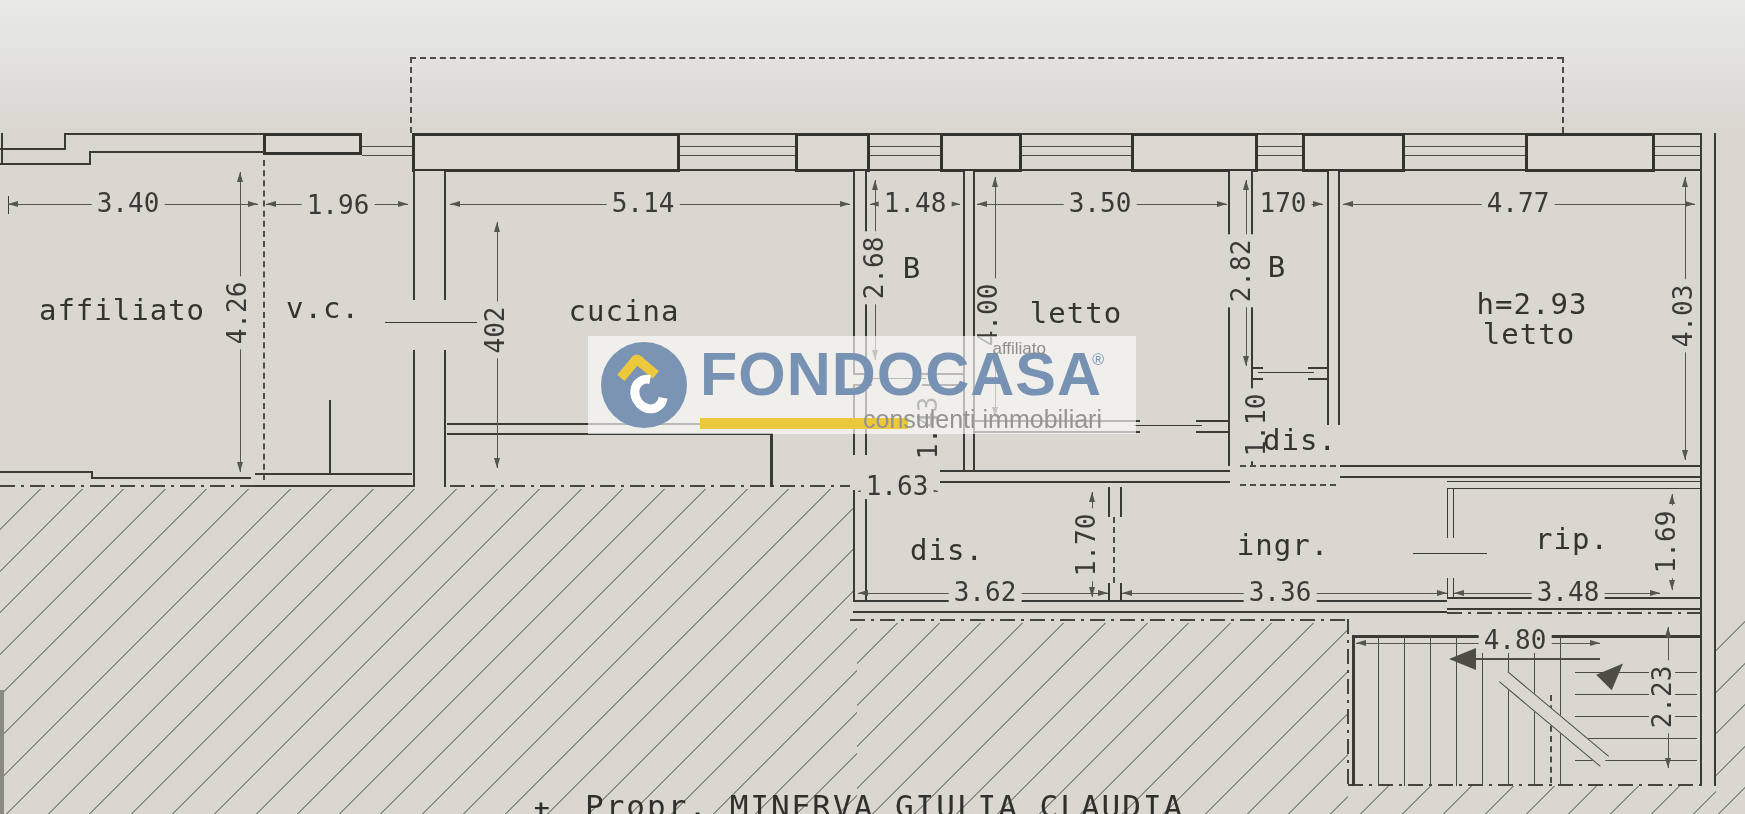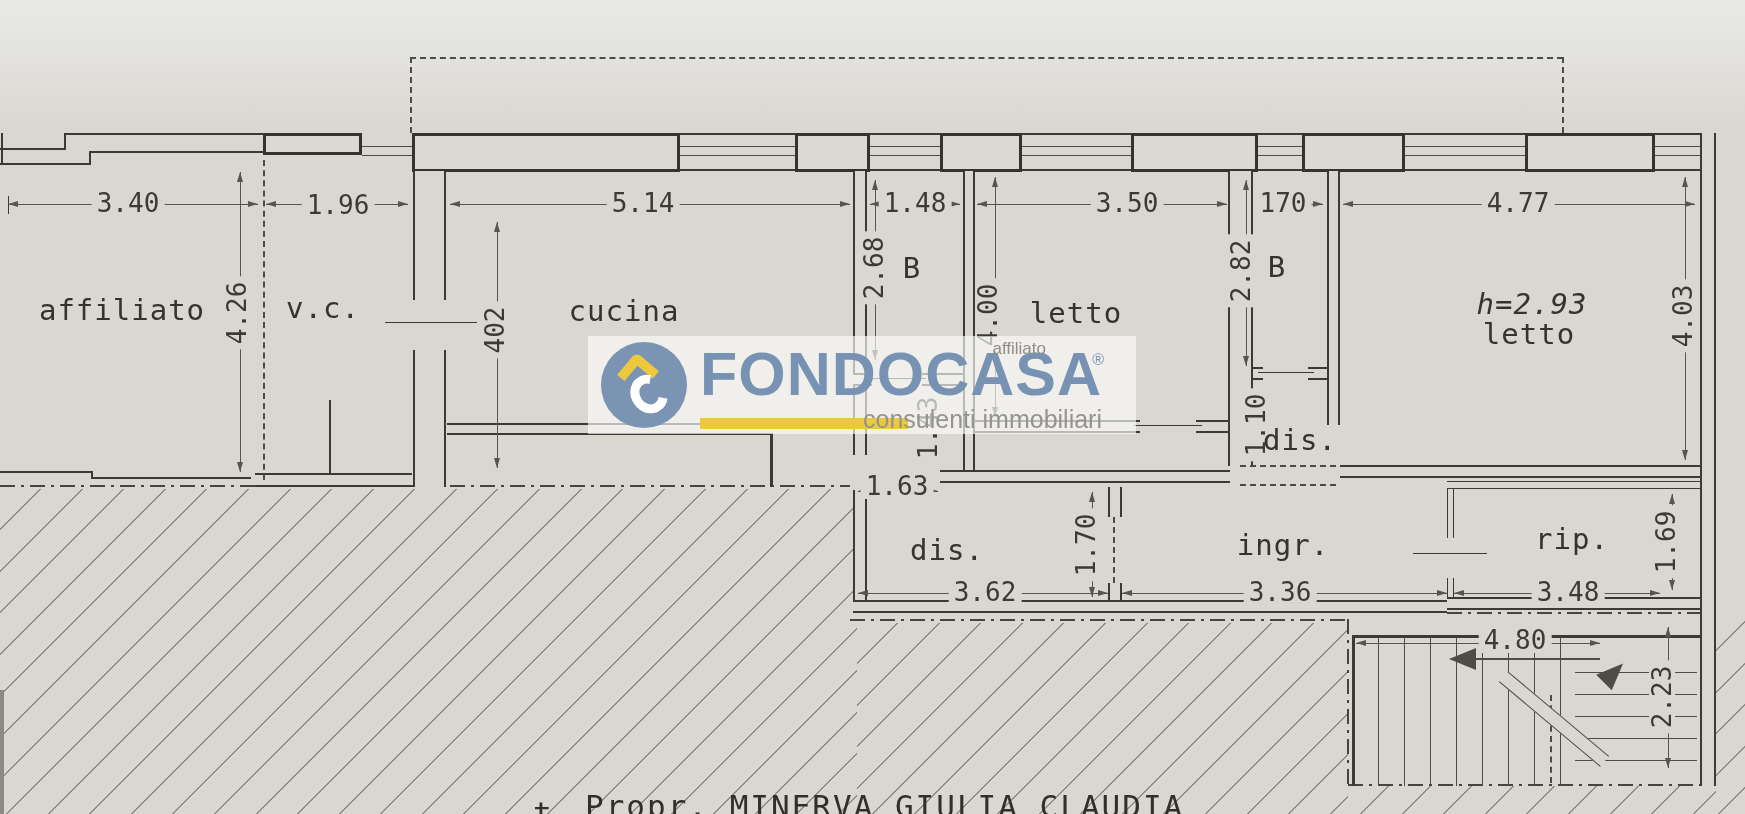--- a/index.html
+++ b/index.html
@@ -187,21 +187,21 @@
   <div class="dimh" style="left:1122px;top:593px;width:325px;"></div>
   <div class="dimh" style="left:1454px;top:593px;width:206px;"></div>
   <div class="dimv" style="left:1672px;top:494px;height:96px;"></div>
   <div class="dimh" style="left:1356px;top:643px;width:244px;"></div>
   <div class="dimv" style="left:1668px;top:627px;height:141px;"></div>
 
   <div class="dl" style="left:128px;top:203px;">3.40</div>
   <div class="dl" style="left:338px;top:205px;">1.96</div>
   <div class="dl" style="left:643px;top:203px;">5.14</div>
   <div class="dl" style="left:915px;top:203px;">1.48</div>
-  <div class="dl" style="left:1100px;top:203px;margin-left:27px;">3.50</div>
+  <div class="dl" style="left:1100px;top:203px;">3.50</div>
   <div class="dl" style="left:1283px;top:203px;">170</div>
   <div class="dl" style="left:1518px;top:203px;">4.77</div>
   <div class="dlv" style="left:237px;top:313px;">4.26</div>
   <div class="dlv" style="left:495px;top:330px;">402</div>
   <div class="dlv" style="left:874px;top:268px;">2.68</div>
   <div class="dlv" style="left:988px;top:315px;">4.00</div>
   <div class="dlv" style="left:1241px;top:271px;">2.82</div>
   <div class="dlv" style="left:1683px;top:316px;">4.03</div>
   <div class="dlv" style="left:928px;top:428px;">1.43</div>
   <div class="dlv" style="left:1256px;top:425px;">1.10</div>
@@ -214,21 +214,21 @@
   <div class="dl" style="left:1515px;top:640px;">4.80</div>
   <div class="dlv" style="left:1662px;top:697px;">2.23</div>
 
   <div class="rl" style="left:122px;top:310px;">affiliato</div>
   <div class="rl" style="left:323px;top:308px;">v.c.</div>
   <div class="rl" style="left:624px;top:311px;">cucina</div>
   <div class="rl" style="left:912px;top:268px;">B</div>
   <div class="rl" style="left:1076px;top:313px;">letto</div>
   <div class="rl" style="left:1277px;top:267px;">B</div>
   <div class="rl" style="left:1300px;top:440px;">dis.</div>
-  <div class="rl" style="left:1532px;top:304px;font-style:italic;">h=2.93</div>
+  <div class="rl" style="left:1532px;top:304px;">h=2.93</div>
   <div class="rl" style="left:1529px;top:334px;">letto</div>
   <div class="rl" style="left:947px;top:550px;">dis.</div>
   <div class="rl" style="left:1283px;top:545px;">ingr.</div>
   <div class="rl" style="left:1572px;top:539px;">rip.</div>
 
   <div class="wm">
     <div class="wm-circle">
       <div class="wm-chev"></div>
       <div class="wm-c"></div>
     </div>

